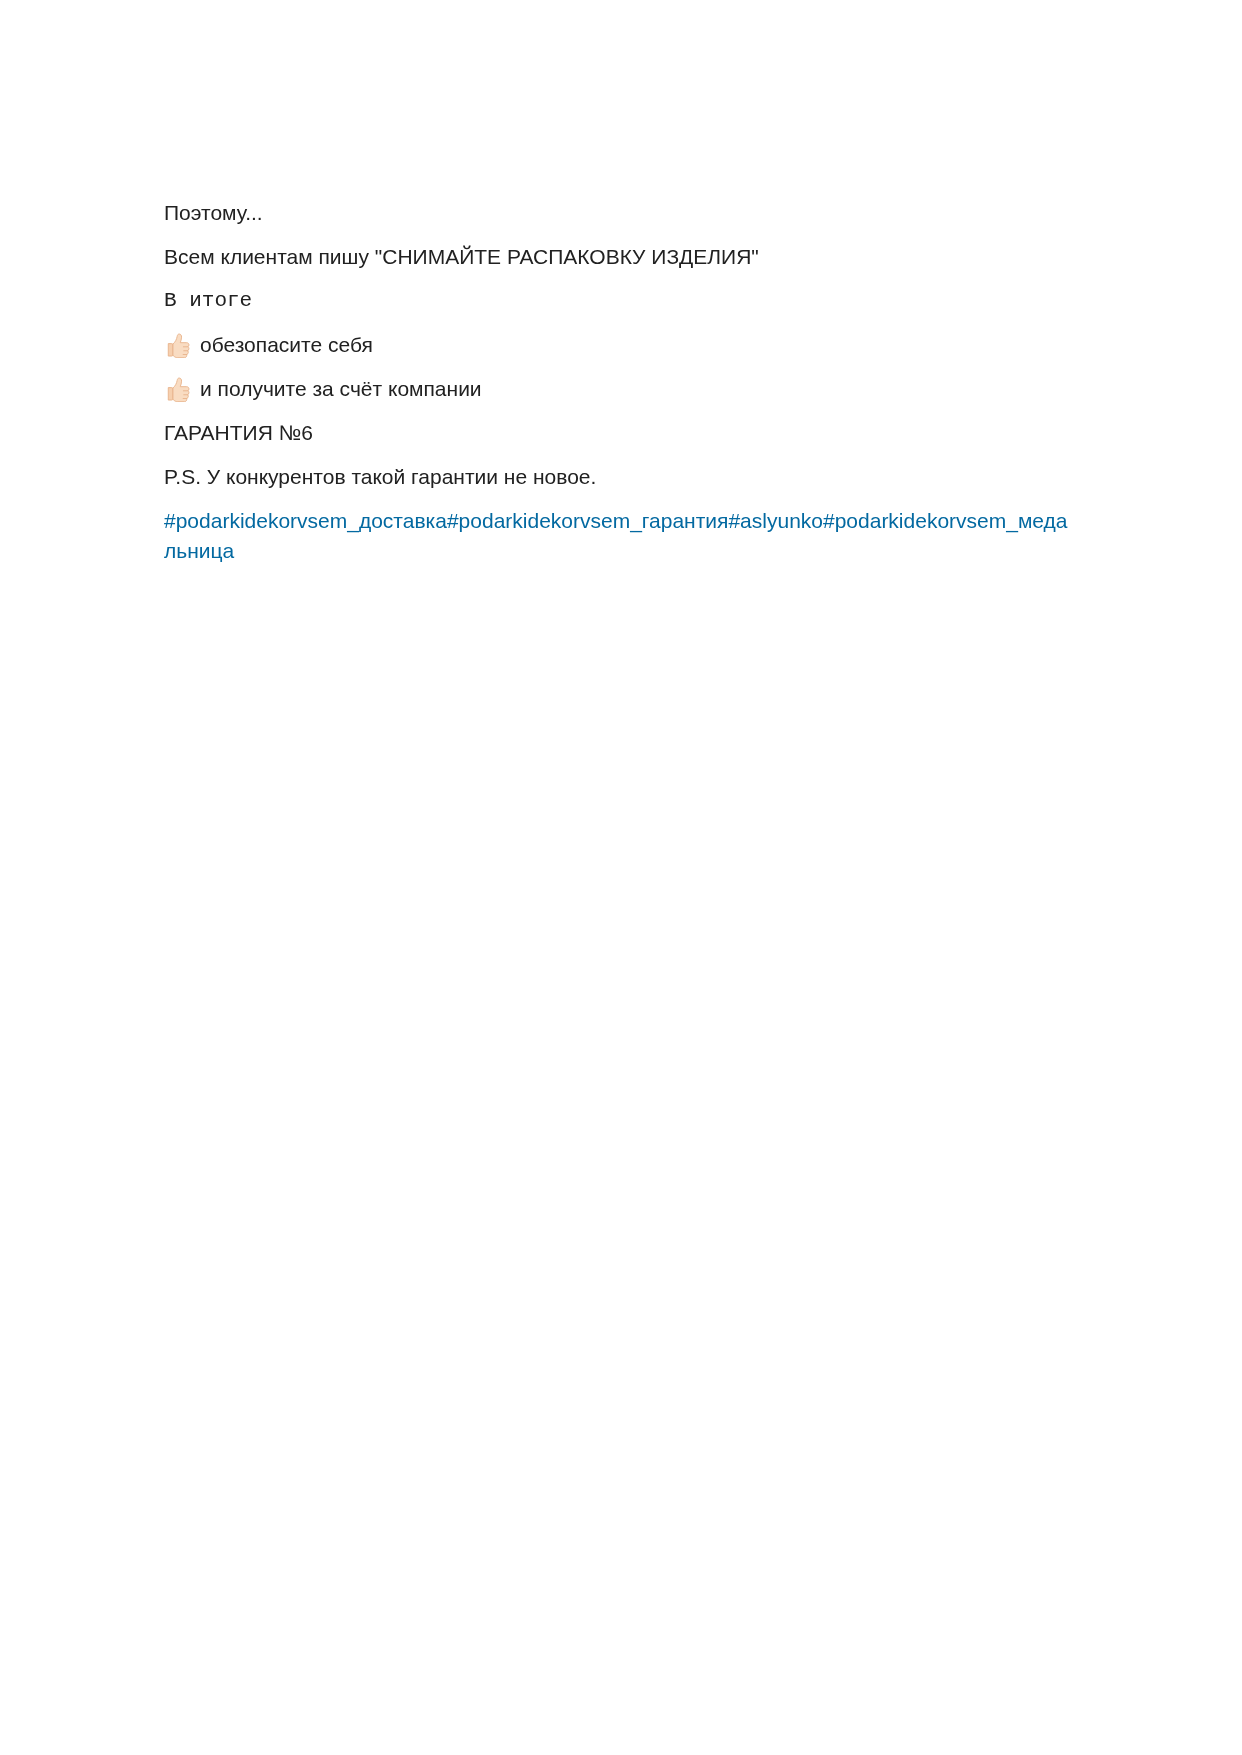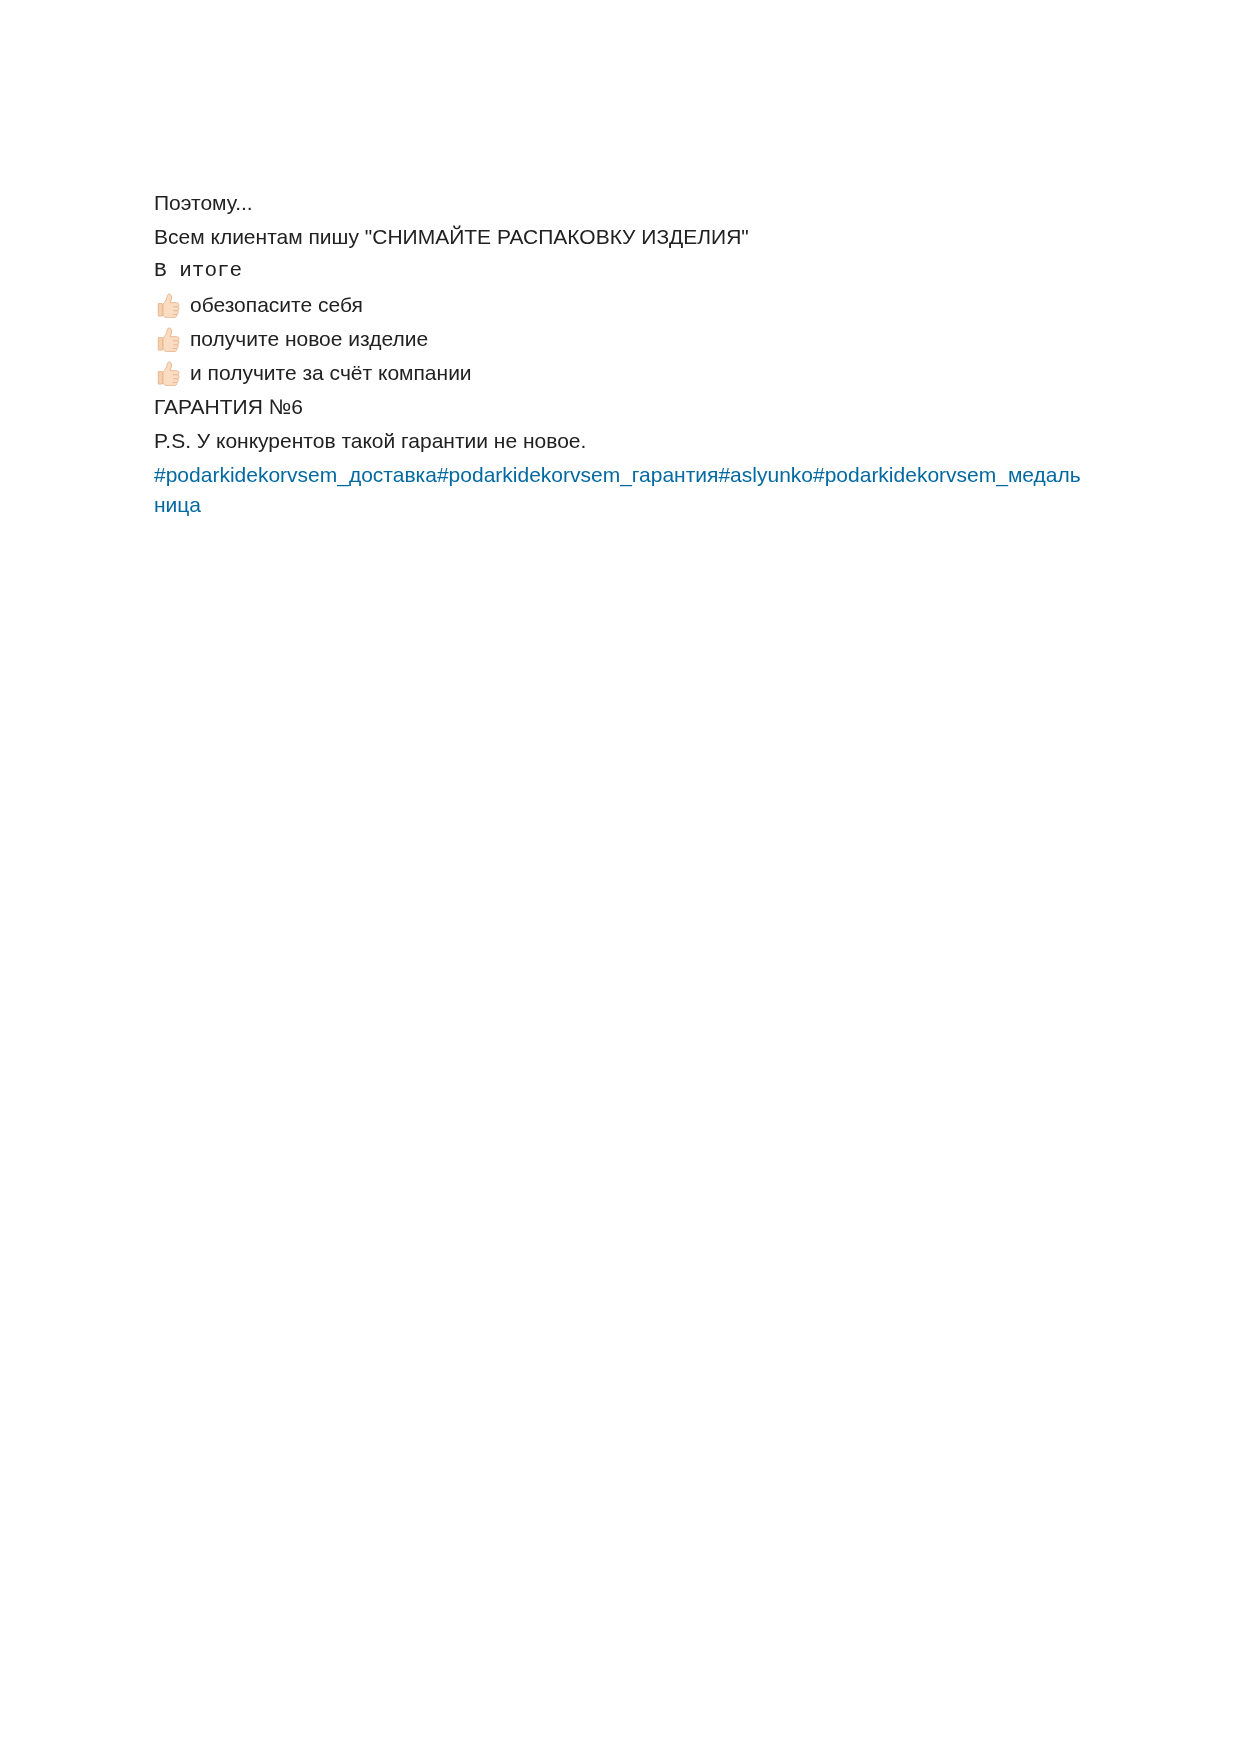--- a/index.html
+++ b/index.html
@@ -14,21 +14,21 @@
     font-family: "Liberation Sans", sans-serif;
     font-size: 21px;
     color: #212121;
   }
   .doc {
     box-sizing: border-box;
     width: 1242px;
     padding: 184px 150px 0 150px;
   }
   p.line {
-    margin: 4px;
+    margin: 14px;
     line-height: 30px;
     white-space: nowrap;
   }
   p.wrap {
     white-space: normal;
   }
   .p2 { margin-top: 46px; }
   .p3 { margin-top: 39px; }
   .p4 { margin-top: 39px; font-family: Liberation Mono, monospace; }
   .b1 { margin-top: 55px; }
@@ -72,28 +72,20 @@
 
   <p class="line benefit b1">
     <svg class="thumb" width="28" height="28" viewBox="0 0 36 36" aria-hidden="true">
       <path fill="#F6CFAE" stroke="#E8B48C" stroke-width="1.2" d="M5.5 17.5 H10 c.8 0 1.5.7 1.5 1.5 v13 c0 .8-.7 1.5-1.5 1.5 H5.5 Z"></path>
       <path fill="#F9DCC2" stroke="#E8B48C" stroke-width="1.2" d="M11.5 32 V18 C14.5 15.5 16.3 12 16.9 8.3 c.3-2 1.2-3.1 2.7-3.1 1.8 0 3 1.6 3 4 0 2.6-1 4.8-1.7 7.1 h8.3 c1.6 0 2.9 1.3 2.9 2.9 0 1-.5 1.9-1.2 2.4 .7.5 1.2 1.4 1.2 2.4 0 1.2-.7 2.2-1.7 2.7 .5.5.8 1.2.8 2 0 1.4-1 2.5-2.3 2.8 .2.4.3.8.3 1.3 0 1.6-1.3 2.8-2.9 2.8 h-8.6 c-2.3 0-4.2-.9-5.8-2.6 Z"></path>
       <path fill="none" stroke="#E8B48C" stroke-width="1.2" d="M30.9 21.6 h-6.5 M31.2 26.7 h-6.3 M29.9 31.5 h-5.8"></path>
     </svg>
       <span>обезопасите себя</span>
   </p>
 
-  <p class="line benefit b2">
-    <svg class="thumb" width="28" height="28" viewBox="0 0 36 36" aria-hidden="true">
-      <path fill="#F6CFAE" stroke="#E8B48C" stroke-width="1.2" d="M5.5 17.5 H10 c.8 0 1.5.7 1.5 1.5 v13 c0 .8-.7 1.5-1.5 1.5 H5.5 Z"></path>
-      <path fill="#F9DCC2" stroke="#E8B48C" stroke-width="1.2" d="M11.5 32 V18 C14.5 15.5 16.3 12 16.9 8.3 c.3-2 1.2-3.1 2.7-3.1 1.8 0 3 1.6 3 4 0 2.6-1 4.8-1.7 7.1 h8.3 c1.6 0 2.9 1.3 2.9 2.9 0 1-.5 1.9-1.2 2.4 .7.5 1.2 1.4 1.2 2.4 0 1.2-.7 2.2-1.7 2.7 .5.5.8 1.2.8 2 0 1.4-1 2.5-2.3 2.8 .2.4.3.8.3 1.3 0 1.6-1.3 2.8-2.9 2.8 h-8.6 c-2.3 0-4.2-.9-5.8-2.6 Z"></path>
-      <path fill="none" stroke="#E8B48C" stroke-width="1.2" d="M30.9 21.6 h-6.5 M31.2 26.7 h-6.3 M29.9 31.5 h-5.8"></path>
-    </svg>
-      <span>получите новое изделие</span>
-  </p>
 
   <p class="line benefit b3">
     <svg class="thumb" width="28" height="28" viewBox="0 0 36 36" aria-hidden="true">
       <path fill="#F6CFAE" stroke="#E8B48C" stroke-width="1.2" d="M5.5 17.5 H10 c.8 0 1.5.7 1.5 1.5 v13 c0 .8-.7 1.5-1.5 1.5 H5.5 Z"></path>
       <path fill="#F9DCC2" stroke="#E8B48C" stroke-width="1.2" d="M11.5 32 V18 C14.5 15.5 16.3 12 16.9 8.3 c.3-2 1.2-3.1 2.7-3.1 1.8 0 3 1.6 3 4 0 2.6-1 4.8-1.7 7.1 h8.3 c1.6 0 2.9 1.3 2.9 2.9 0 1-.5 1.9-1.2 2.4 .7.5 1.2 1.4 1.2 2.4 0 1.2-.7 2.2-1.7 2.7 .5.5.8 1.2.8 2 0 1.4-1 2.5-2.3 2.8 .2.4.3.8.3 1.3 0 1.6-1.3 2.8-2.9 2.8 h-8.6 c-2.3 0-4.2-.9-5.8-2.6 Z"></path>
       <path fill="none" stroke="#E8B48C" stroke-width="1.2" d="M30.9 21.6 h-6.5 M31.2 26.7 h-6.3 M29.9 31.5 h-5.8"></path>
     </svg>
       <span>и получите за счёт компании</span>
   </p>
 

